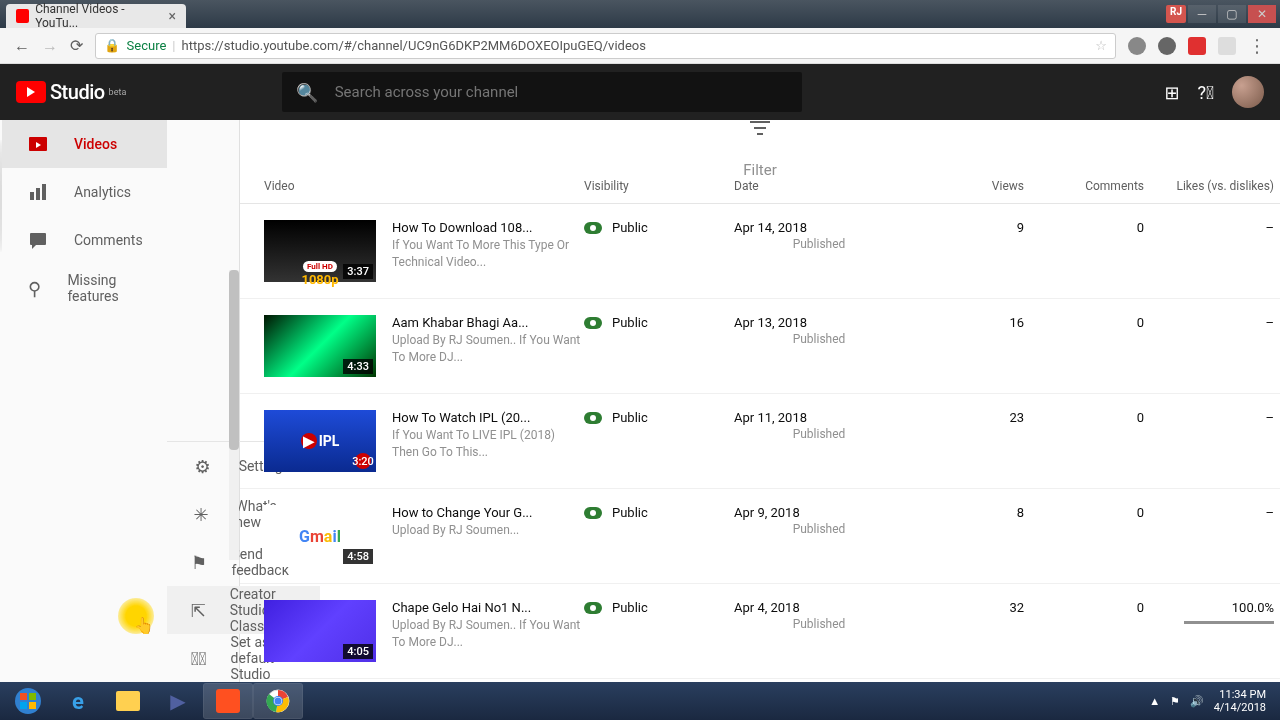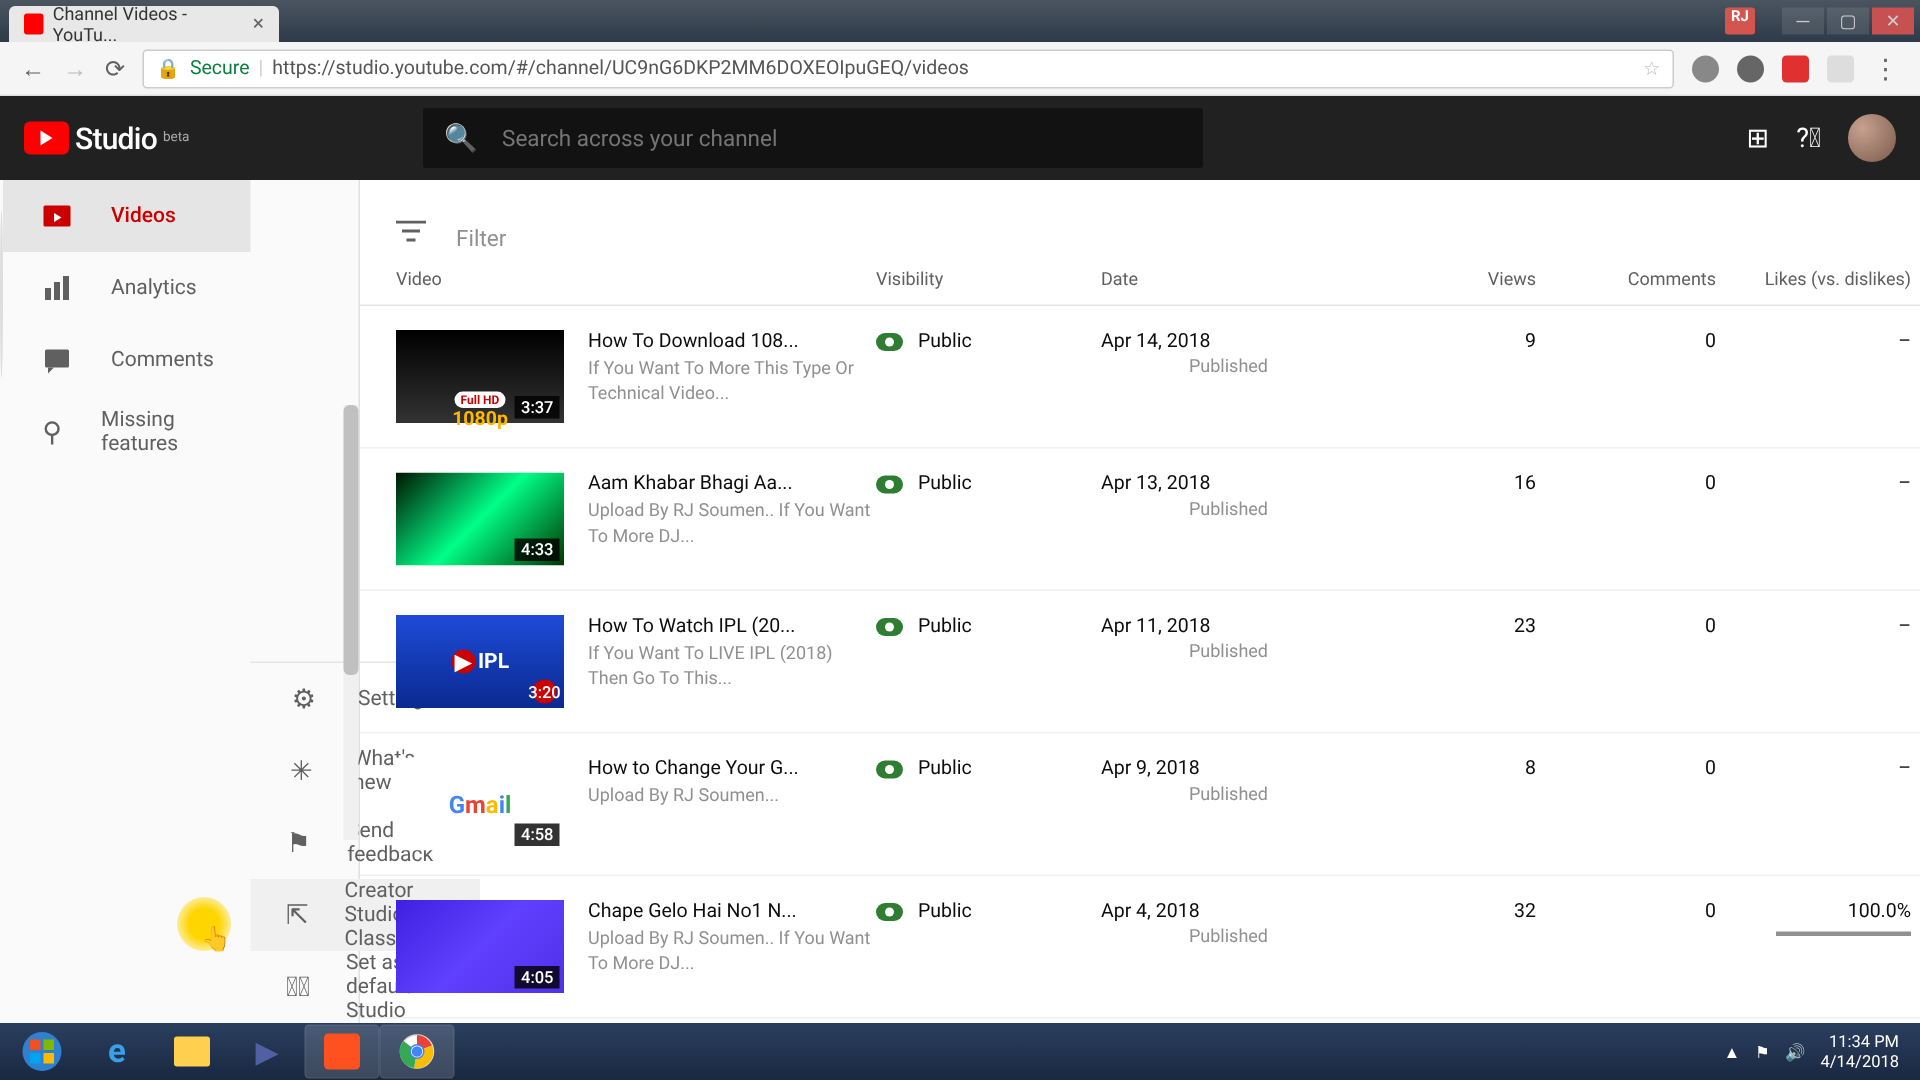--- a/index.html
+++ b/index.html
@@ -6,21 +6,21 @@
 body { background: #fff; width: 1280px; height: 720px; overflow: hidden; }
 
 
 .title-bar { height: 28px; background: linear-gradient(#4a5560, #2d3a47); display: flex; align-items: center; justify-content: space-between; }
 .browser-tabs { display: flex; height: 100%; }
 .browser-tab { display: flex; align-items: center; gap: 6px; background: #e8e8e8; border-radius: 4px 4px 0 0; padding: 0 10px; margin: 4px 0 0 6px; font-size: 12px; color: #333; max-width: 180px; }
 .browser-tab .tab-icon { width: 14px; height: 14px; background: #ff0000; border-radius: 2px; }
 .tab-close { color: #666; font-size: 14px; }
 .window-controls { display: flex; gap: 2px; padding-right: 4px; }
 .win-btn { width: 28px; height: 18px; background: rgba(255,255,255,0.1); color: #ccc; text-align: center; font-size: 12px; line-height: 18px; }
-.win-badge { background: #d4554e; color: #fff; font-size: 10px; font-weight: bold; padding: 1px 4px; border-radius: 2px; margin-right: 16px; }
+.win-badge { background: #d4554e; color: #fff; font-size: 10px; font-weight: bold; padding: 1px 4px; border-radius: 2px; margin-right: 0; }
 
 .addr-bar { height: 36px; background: #f5f5f5; border-bottom: 1px solid #ddd; display: flex; align-items: center; gap: 12px; padding: 0 14px; }
 .nav-btn { color: #606060; font-size: 16px; }
 .addr-field { flex: 1; height: 26px; border: 1px solid #ccc; border-radius: 3px; display: flex; align-items: center; padding: 0 8px; font-size: 13px; background: #fff; gap: 6px; }
 .secure { color: #0b8043; font-size: 13px; }
 .lock-icon { color: #0b8043; }
 .url-text { color: #555; }
 .ext-icons { display: flex; gap: 12px; align-items: center; }
 .ext-icon { width: 18px; height: 18px; border-radius: 3px; }
 
@@ -47,21 +47,21 @@
 .nav-item.active { background: #e5e5e5; color: #c00; font-weight: 500; }
 .nav-item.active .nav-icon { color: #c00; }
 .nav-item.highlighted { background: #f0f0f0; }
 .nav-icon { width: 24px; height: 24px; display: flex; align-items: center; justify-content: center; font-size: 18px; color: #606060; }
 .sidebar-bottom { margin-top: auto; border-top: 1px solid #e5e5e5; }
 .scroll-track { position: absolute; right: 0; top: 150px; width: 10px; height: 290px; background: #f0f0f0; }
 .scroll-thumb { width: 100%; height: 180px; background: #c0c0c0; border-radius: 4px; }
 
 
 .content { flex: 1; background: #fff; overflow-y: auto; }
-.filter-row { height: 48px; display: flex; align-items: flex-end; gap: 20px; padding: 0 24px; }
+.filter-row { height: 48px; display: flex; align-items: center; gap: 20px; padding: 0 24px; flex-direction: column; }
 .filter-icon { color: #606060; font-size: 18px; }
 .filter-text { color: #909090; font-size: 15px; }
 .table-header { display: grid; grid-template-columns: 320px 150px 170px 120px 120px 130px; padding: 0 24px; height: 36px; align-items: center; font-size: 12px; color: #606060; border-bottom: 1px solid #e5e5e5; }
 .th-right { text-align: right; }
 .video-row { display: grid; grid-template-columns: 320px 150px 170px 120px 120px 130px; padding: 16px 24px; border-bottom: 1px solid #f0f0f0; align-items: start; }
 .video-cell { display: flex; gap: 16px; }
 .thumb { width: 112px; height: 62px; background: #333; position: relative; flex-shrink: 0; }
 .thumb-time { position: absolute; bottom: 3px; right: 3px; background: rgba(0,0,0,0.8); color: #fff; font-size: 11px; padding: 1px 4px; font-weight: 500; }
 .video-meta { display: flex; flex-direction: column; gap: 2px; min-width: 0; }
 .video-title { font-size: 13px; color: #0d0d0d; white-space: nowrap; overflow: hidden; text-overflow: ellipsis; }

